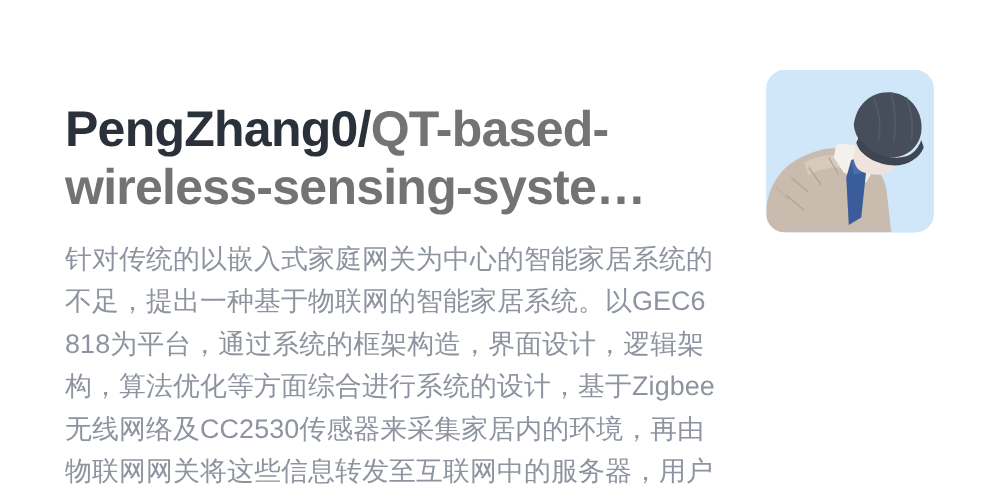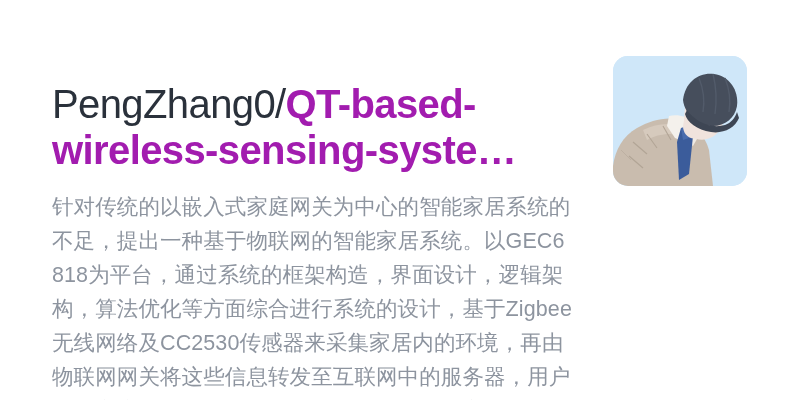--- a/index.html
+++ b/index.html
@@ -31,26 +31,26 @@
     left: 52px;
     top: 54px;
     width: 500px;
     font-size: 40px;
     line-height: 46px;
     letter-spacing: -0.6px;
     color: #272d36;
     white-space: normal;
   }
   #repo-title .owner {
-    font-weight: 400;
+    font-weight: 700;
     color: #2a313b;
   }
   #repo-title .name {
     font-weight: 700;
-    color: #a21caf;
+    color: #737373;
   }
 
   
   #repo-description {
     position: absolute;
     left: 52px;
     top: 168px;
     width: 520px;
     font-size: 21.5px;
     line-height: 34px;

